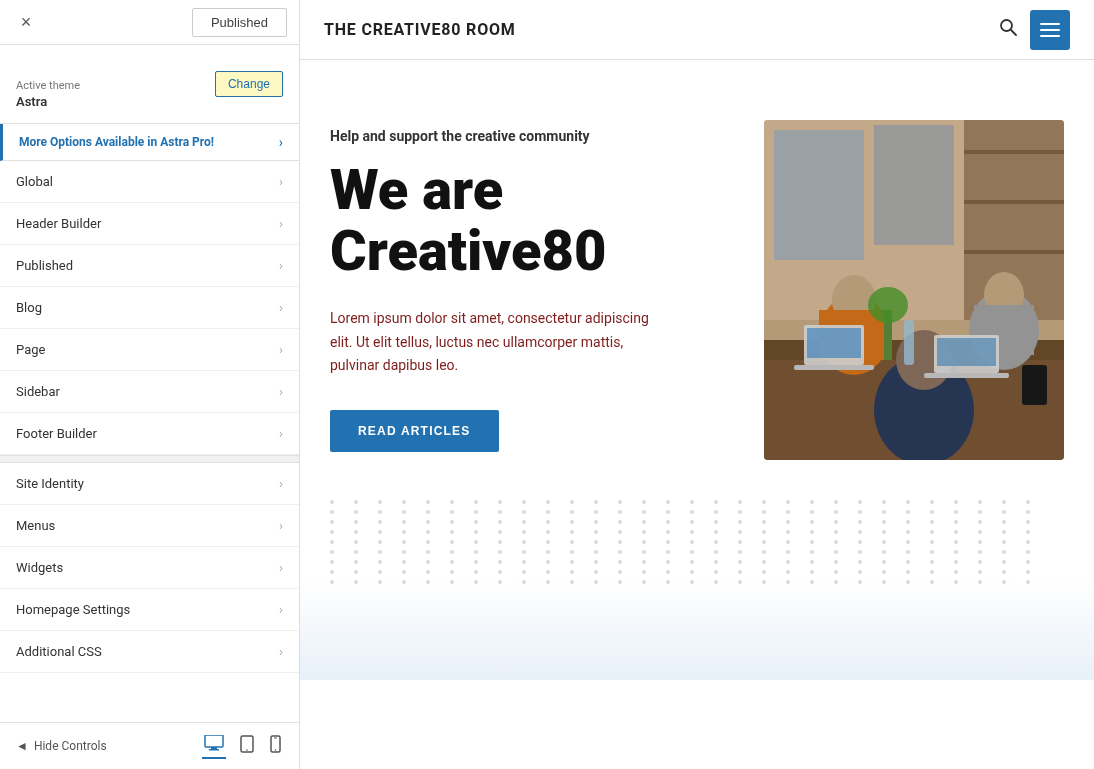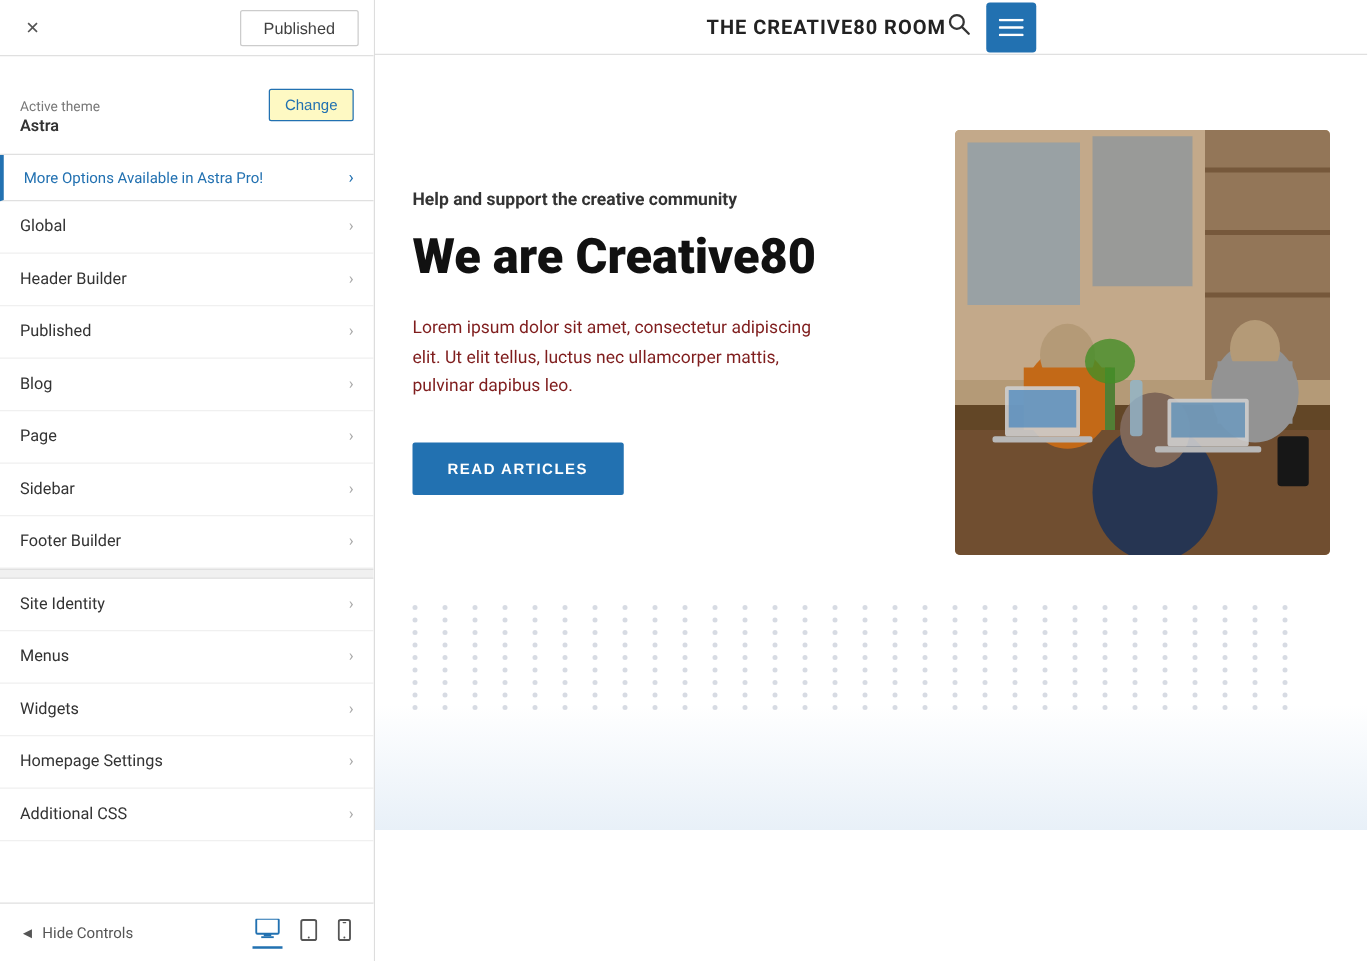--- a/index.html
+++ b/index.html
@@ -90,21 +90,21 @@
       justify-content: space-between;
       padding: 10px 16px;
       background: #fff;
       border-left: 3px solid #2271b1;
       border-bottom: 1px solid #e0e0e0;
       cursor: pointer;
     }
 
     .astra-pro-label {
       font-size: 12px;
-      font-weight: 400;
+      font-weight: 700;
       color: #2271b1;
     }
 
     .chevron-right {
       color: #2271b1;
       font-size: 14px;
     }
 
     .menu-list {
       flex: 1;
@@ -178,26 +178,26 @@
     
     .right-panel {
       flex: 1;
       display: flex;
       flex-direction: column;
       overflow: hidden;
       background: #fff;
     }
 
     .preview-header {
-      height: 44px;
+      height: 60px;
       background: #fff;
       border-bottom: 1px solid #e0e0e0;
       display: flex;
       align-items: center;
-      justify-content: center;
+      justify-content: space-between;
       padding: 0 24px;
     }
 
     .site-title {
       font-size: 16px;
       font-weight: 700;
       letter-spacing: 0.05em;
       color: #222;
     }
 
@@ -247,21 +247,21 @@
     }
 
     .hero-subtitle {
       font-size: 14px;
       font-weight: 700;
       color: #333;
       margin-bottom: 16px;
     }
 
     .hero-title {
-      font-size: 39px;
+      font-size: 56px;
       font-weight: 900;
       color: #111;
       line-height: 1.1;
       margin-bottom: 24px;
     }
 
     .hero-body {
       font-size: 14px;
       color: #7f1d1d;
       line-height: 1.7;

